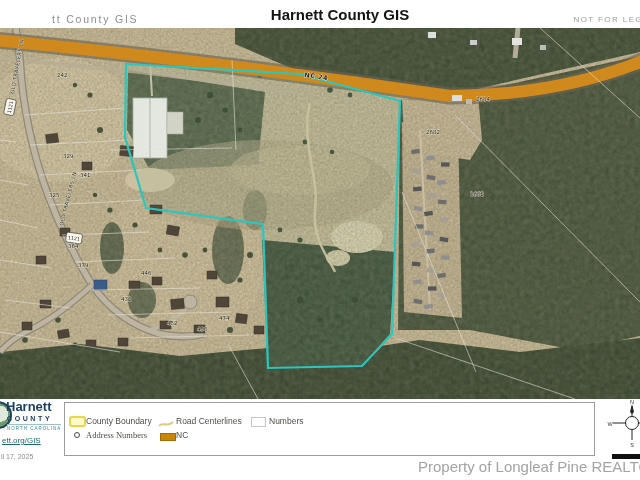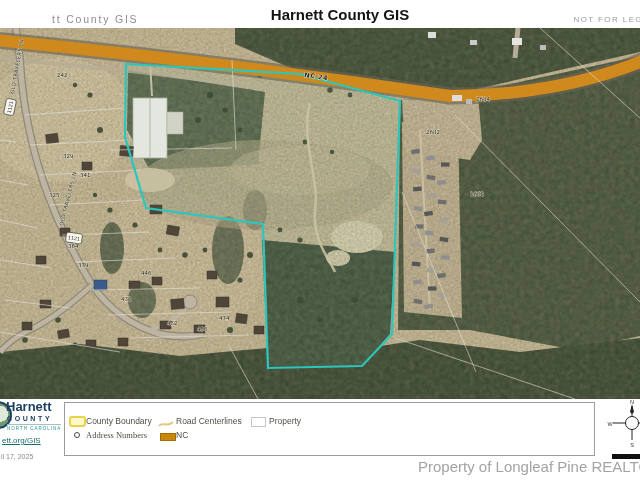--- a/index.html
+++ b/index.html
@@ -288,21 +288,21 @@
   <div class="legend">
     <span class="sw-county"></span>
     <span class="lg-label" style="left:21px;top:13px;">County Boundary</span>
     <span class="sw-roadline">
       <svg width="16" height="10">
           <path d="M1,7 C5,2 9,9 15,3" stroke="#e2c87e" stroke-width="2" fill="none"></path>
         </svg>
     </span>
     <span class="lg-label" style="left:111px;top:13px;">Road Centerlines</span>
     <span class="sw-parcel"></span>
-    <span class="lg-label" style="left:204px;top:13px;">Property</span>
+    <span class="lg-label" style="left:204px;top:13px;">Numbers</span>
     <span class="sw-dot"></span>
     <span class="lg-label" style="left:21px;top:27px;font-family:Liberation Serif, serif;">Address Numbers</span>
     <span class="sw-nc"></span>
     <span class="lg-label" style="left:111px;top:27px;text-align:center;">NC</span>
   </div>
 
   <div class="compass">
     <svg width="40" height="50" viewBox="600 398 40 50">
       <line x1="632" y1="406" x2="632" y2="440" stroke="#222" stroke-width="1"></line>
       <line x1="613" y1="423" x2="648" y2="423" stroke="#222" stroke-width="1"></line>

